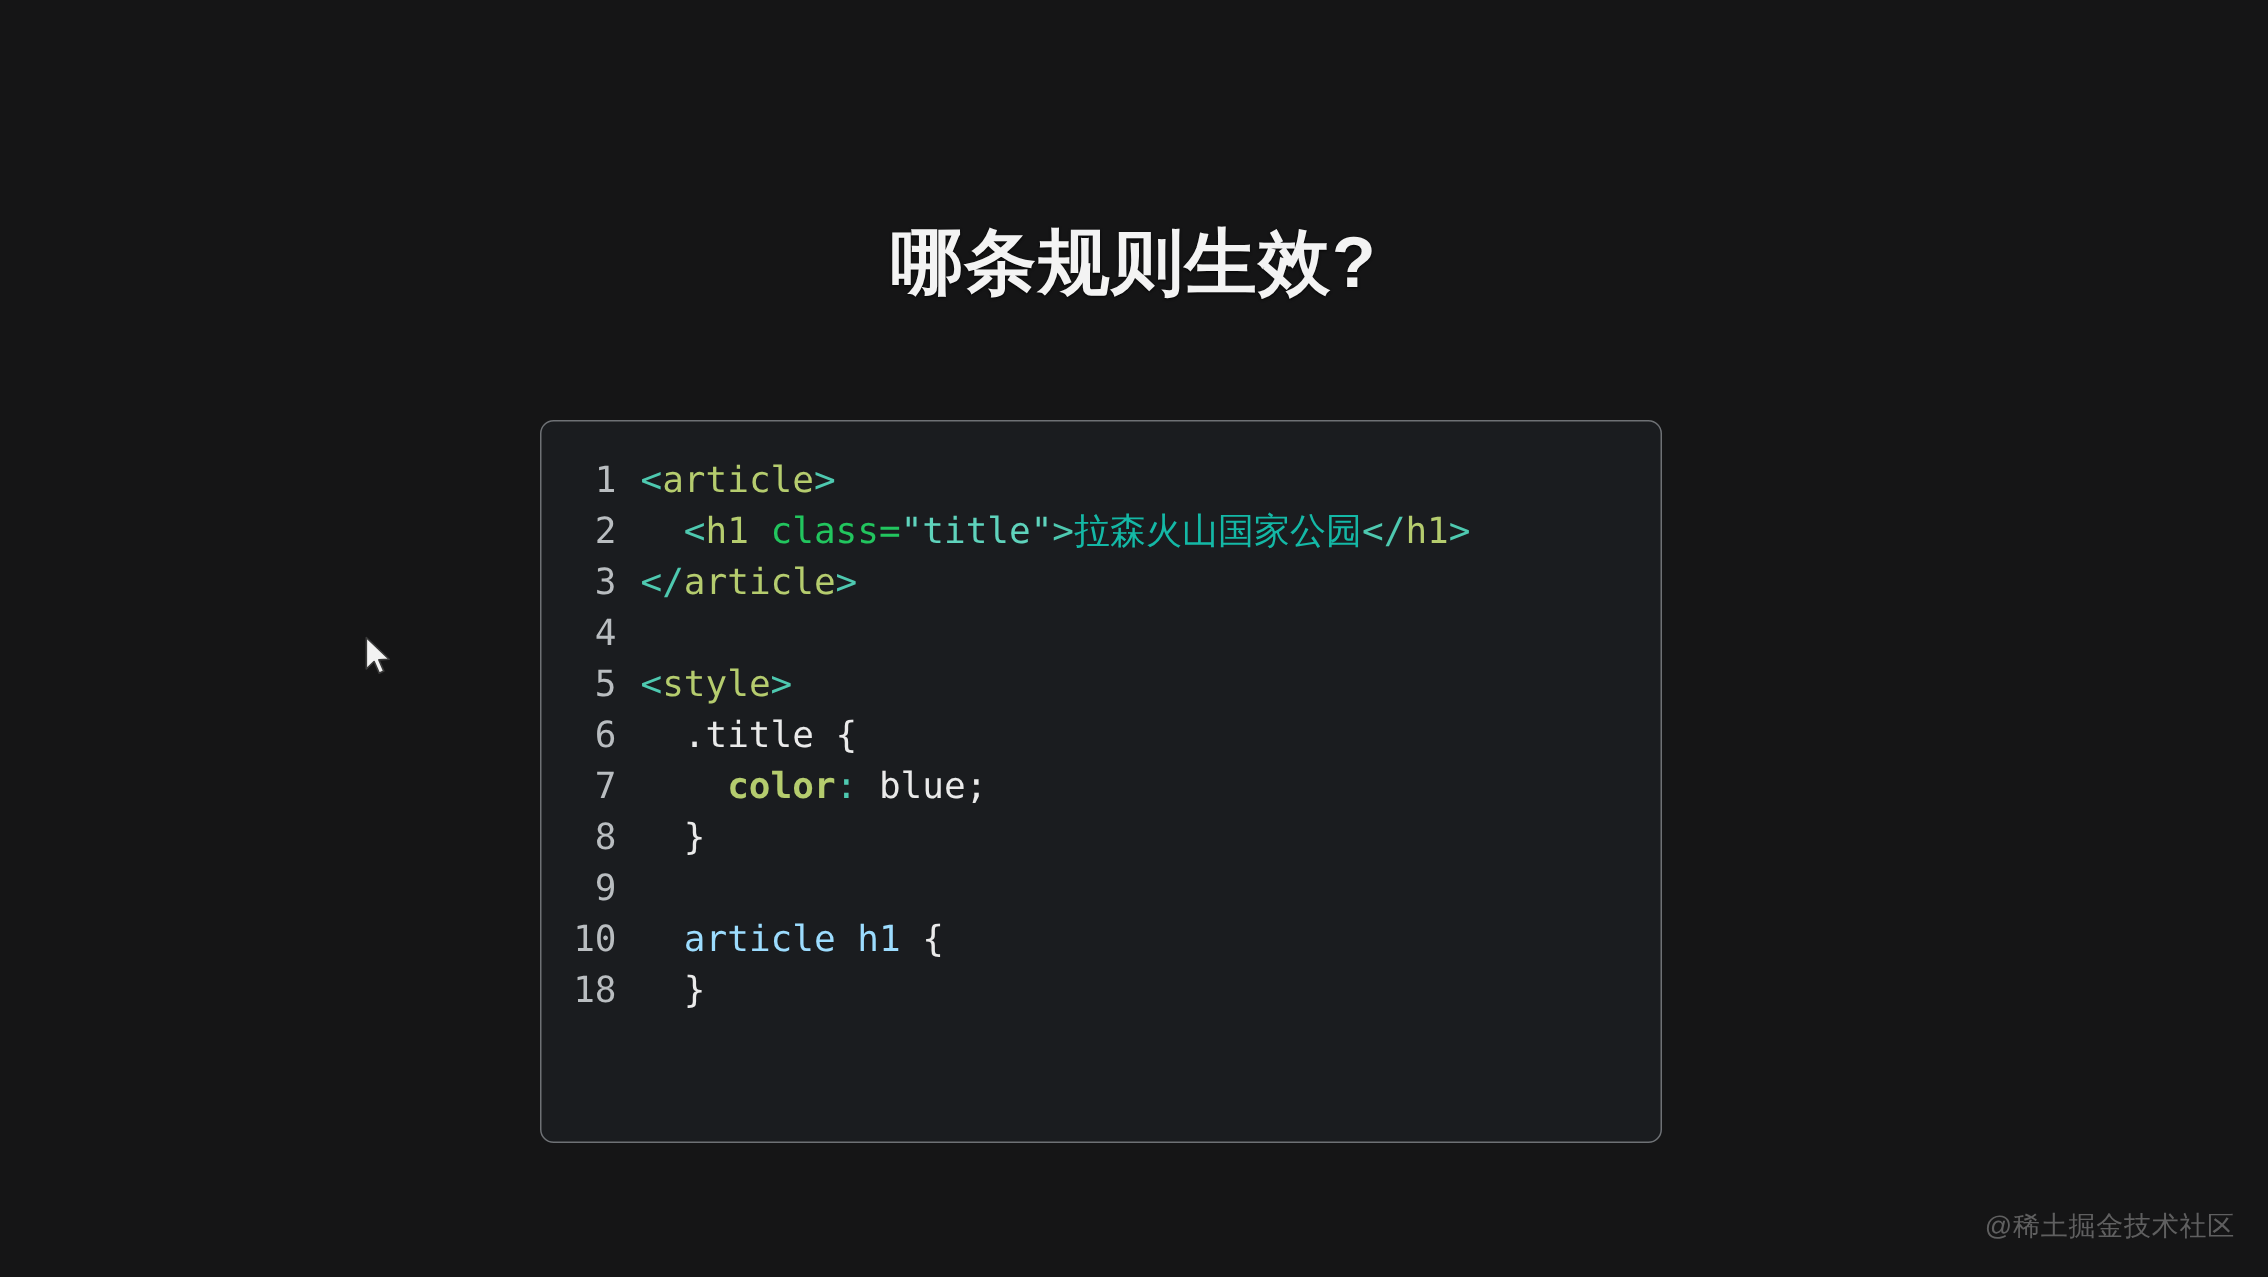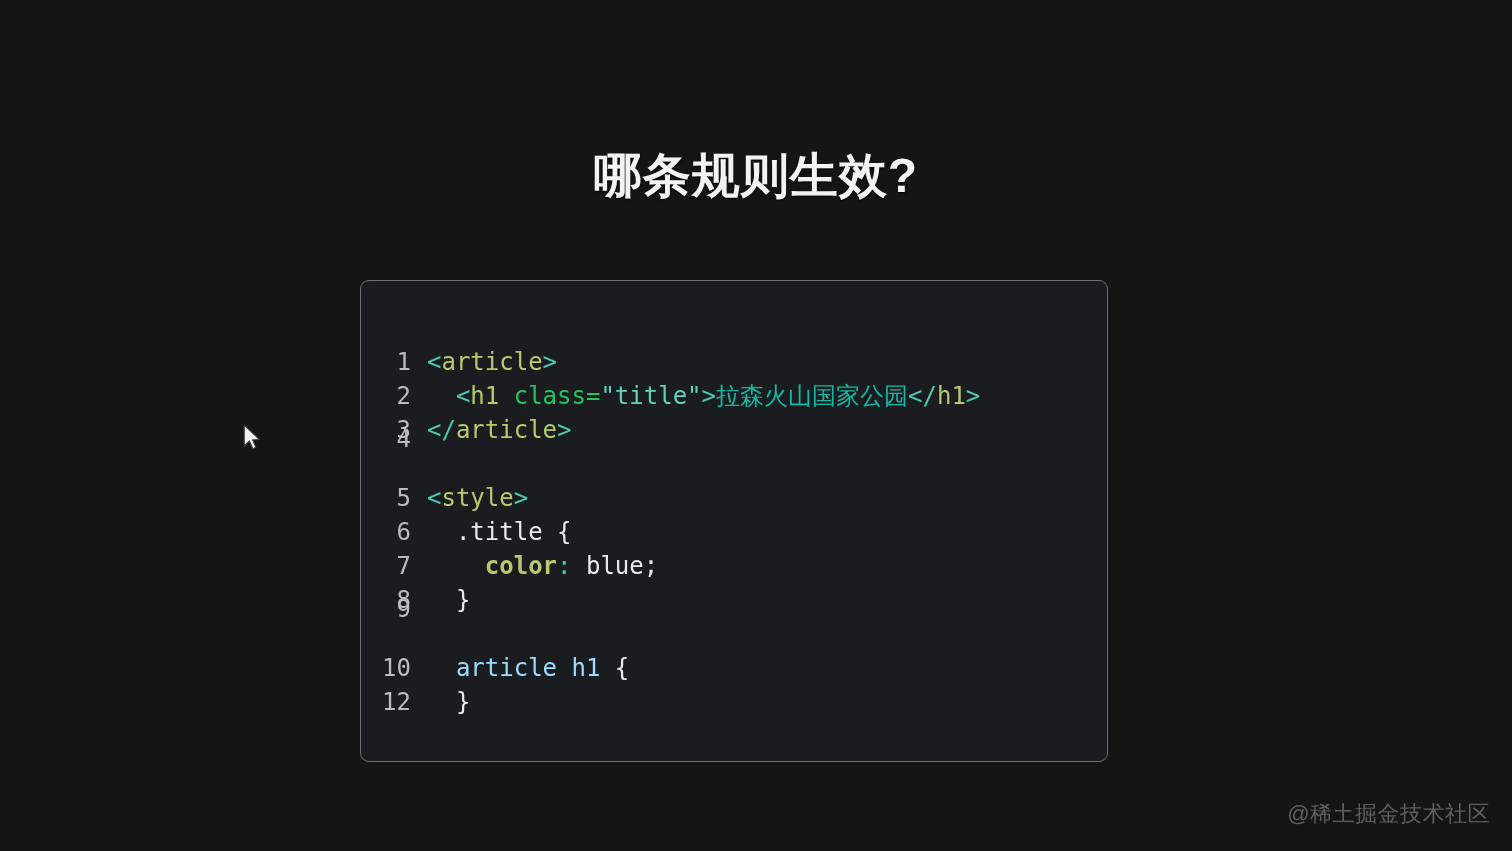--- a/index.html
+++ b/index.html
@@ -81,21 +81,20 @@
     color: #b9bdc0;
     font-family: "DejaVu Sans Mono", "Liberation Mono", monospace;
     font-size: 24px;
     user-select: none;
   }
 
   .code-text {
     flex: 1 1 auto;
     white-space: pre;
     color: #e6e6e6;
-    margin-top: 42px;
   }
 
   
   .t-punc   { color: #4ec9b0; }   
   .t-tag    { color: #b5cc6e; }   
   .t-attr   { color: #22c55e; }   
   .t-str    { color: #5fd3bc; }   
   .t-text   { color: #14b8a6; }   
   .t-prop   { color: #b5cc6e; font-weight: bold; }   
   .t-sel    { color: #9cdcfe; }   
@@ -111,21 +110,21 @@
     pointer-events: none;
   }
 
   
   .watermark {
     position: absolute;
     right: 22px;
     bottom: 22px;
     color: #6d6d6d;
     font-family: "Liberation Sans", "DejaVu Sans", sans-serif;
-    font-size: 22px;
+    font-size: 18px;
     letter-spacing: 0.5px;
     white-space: nowrap;
     opacity: 0.85;
   }
 </style>
 </head>
 <body>
 
 <div class="slide">
 
@@ -136,21 +135,21 @@
         <div class="code-line"><span class="ln">1</span><span class="code-text"><span class="t-punc">&lt;</span><span class="t-tag">article</span><span class="t-punc">&gt;</span></span></div>
         <div class="code-line"><span class="ln">2</span><span class="code-text"><span class="t-plain">  </span><span class="t-punc">&lt;</span><span class="t-tag">h1</span><span class="t-plain"> </span><span class="t-attr">class</span><span class="t-attr">=</span><span class="t-str">"title"</span><span class="t-punc">&gt;</span><span class="t-text">拉森火山国家公园</span><span class="t-punc">&lt;/</span><span class="t-tag">h1</span><span class="t-punc">&gt;</span></span></div>
         <div class="code-line"><span class="ln">3</span><span class="code-text"><span class="t-punc">&lt;/</span><span class="t-tag">article</span><span class="t-punc">&gt;</span></span></div>
         <div class="code-line"><span class="ln">4</span><span class="code-text"></span></div>
         <div class="code-line"><span class="ln">5</span><span class="code-text"><span class="t-punc">&lt;</span><span class="t-tag">style</span><span class="t-punc">&gt;</span></span></div>
         <div class="code-line"><span class="ln">6</span><span class="code-text"><span class="t-plain">  .title {</span></span></div>
         <div class="code-line"><span class="ln">7</span><span class="code-text"><span class="t-plain">    </span><span class="t-prop">color</span><span class="t-punc">:</span><span class="t-plain"> blue;</span></span></div>
         <div class="code-line"><span class="ln">8</span><span class="code-text"><span class="t-plain">  }</span></span></div>
         <div class="code-line"><span class="ln">9</span><span class="code-text"></span></div>
         <div class="code-line"><span class="ln">10</span><span class="code-text"><span class="t-plain">  </span><span class="t-sel">article h1</span><span class="t-plain"> {</span></span></div>
-        <div class="code-line"><span class="ln">12</span><span class="code-text"><span class="t-plain">  }</span></span></div>
+        <div class="code-line"><span class="ln">18</span><span class="code-text"><span class="t-plain">  }</span></span></div>
       </div>
   </div>
 
   <div class="cursor" style="left: 243px; top: 424px;">
     <svg width="20" height="30" viewBox="0 0 20 30" xmlns="http://www.w3.org/2000/svg">
       <path d="M1.2 1.0 L1.2 22.0 L6.4 17.0 L9.8 24.8 L12.9 23.4 L9.6 15.9 L16.4 15.5 Z" fill="#f2f2f2" stroke="#3a3a3a" stroke-width="1.1" stroke-linejoin="round"></path>
     </svg>
   </div>
 
   <div class="watermark">@稀土掘金技术社区</div>

